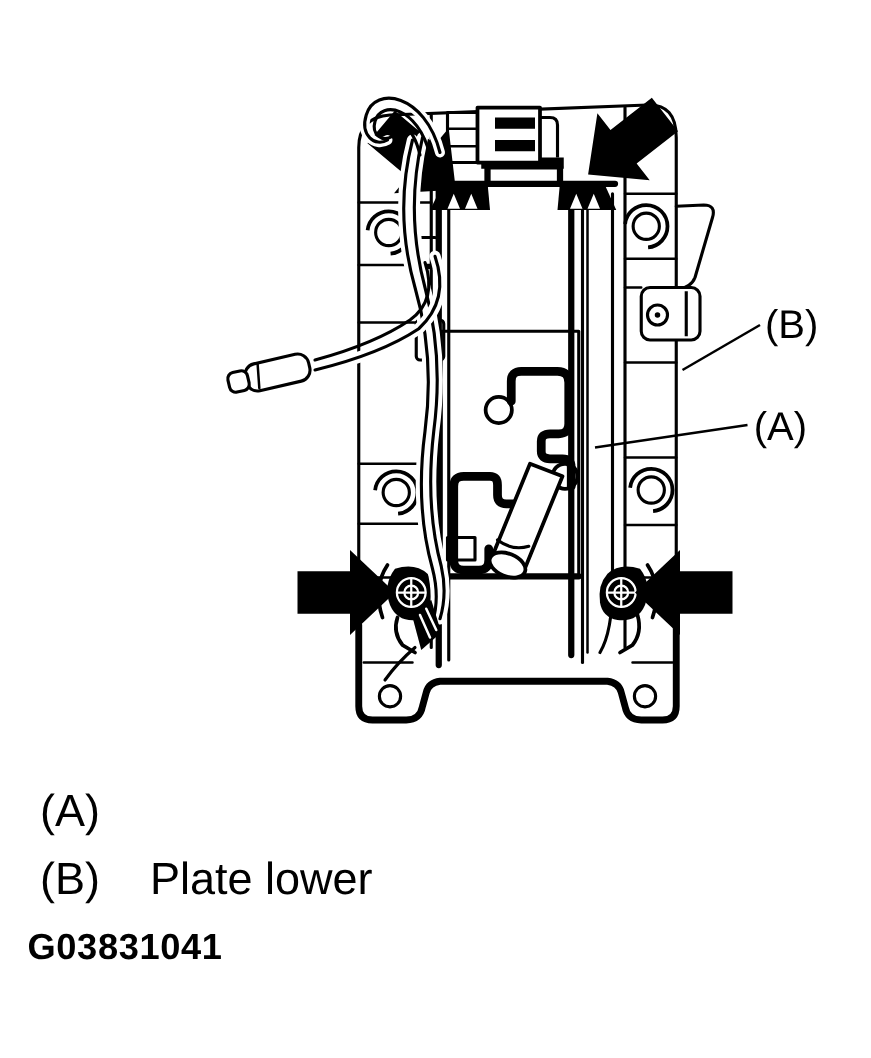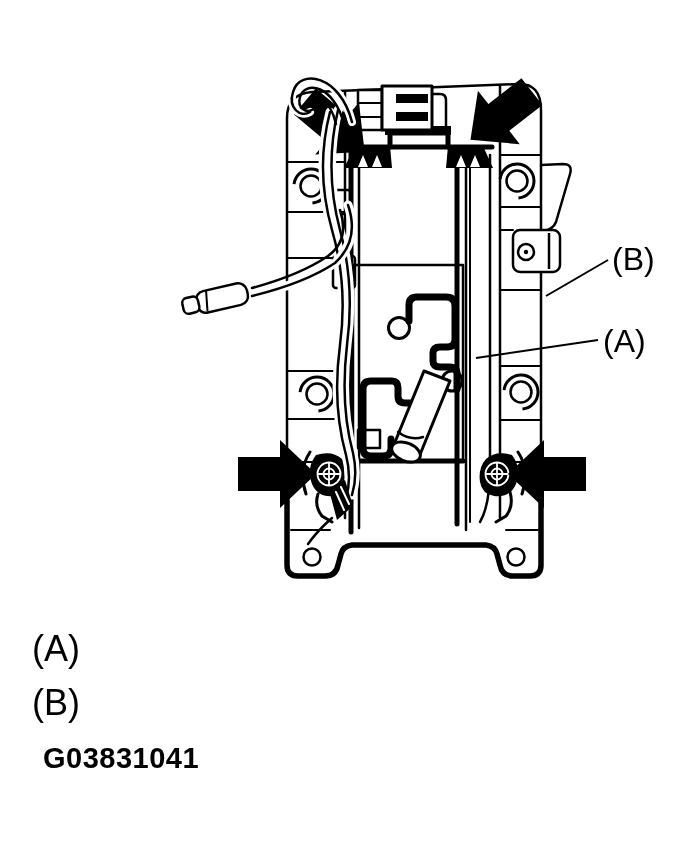--- a/index.html
+++ b/index.html
@@ -12,21 +12,21 @@
     overflow:hidden;
   }
   .diagram-wrap{position:absolute;left:0;top:0;width:697px;height:610px;}
   svg{display:block;}
   svg text{font-family:"Liberation Sans", sans-serif;}
   .legend-row{position:absolute;left:32px;display:flex;}
   .legend-row.row-a{top:630px;}
   .legend-row.row-b{top:684px;}
   .legend-key{display:inline-block;width:88px;font-size:36px;line-height:1.05;}
   .legend-label{display:inline-block;font-size:36px;line-height:1.05;}
-  .figure-id{position:absolute;left:43px;top:742px;font-size:29px;font-weight:700;letter-spacing:0.5px;}
+  .figure-id{position:absolute;left:22px;top:742px;font-size:29px;font-weight:700;letter-spacing:0.5px;}
 </style>
 </head>
 <body>
 
 <div class="page">
 
   <div class="diagram-wrap">
     <svg width="697" height="610" viewBox="0 0 697 610">
       <defs>
         <path id="arrow" d="M -38 -17 H 4 V -34 L 40 0 L 4 34 V 17 H -38 Z"></path>
@@ -179,17 +179,18 @@
         <text x="603" y="352" font-size="32" fill="#000">(A)</text>
       </g>
     </svg>
   </div>
 
   <div class="legend-row row-a">
     <span class="legend-key">(A)</span>
   </div>
   <div class="legend-row row-b">
     <span class="legend-key">(B)</span>
+    <span class="legend-label">Plate lower</span>
   </div>
 
   <div class="figure-id">G03831041</div>
 
 </div>
 
 </body></html>

